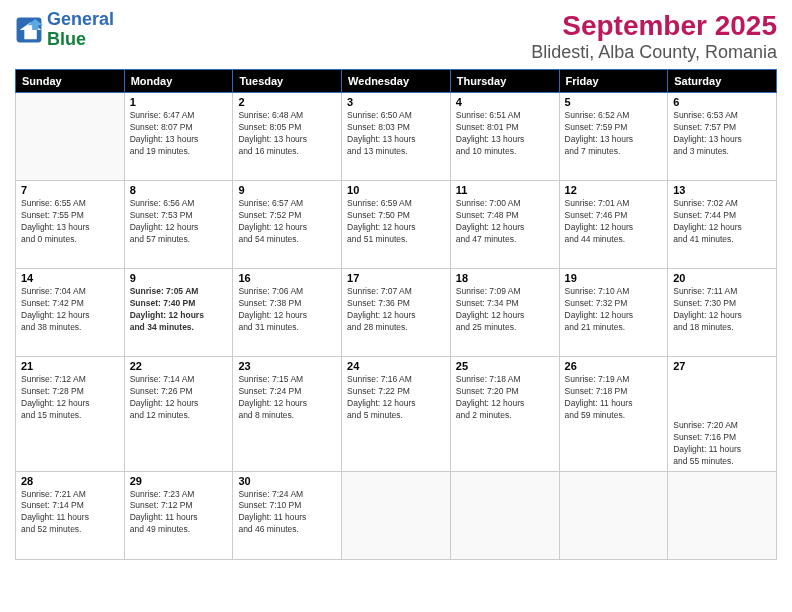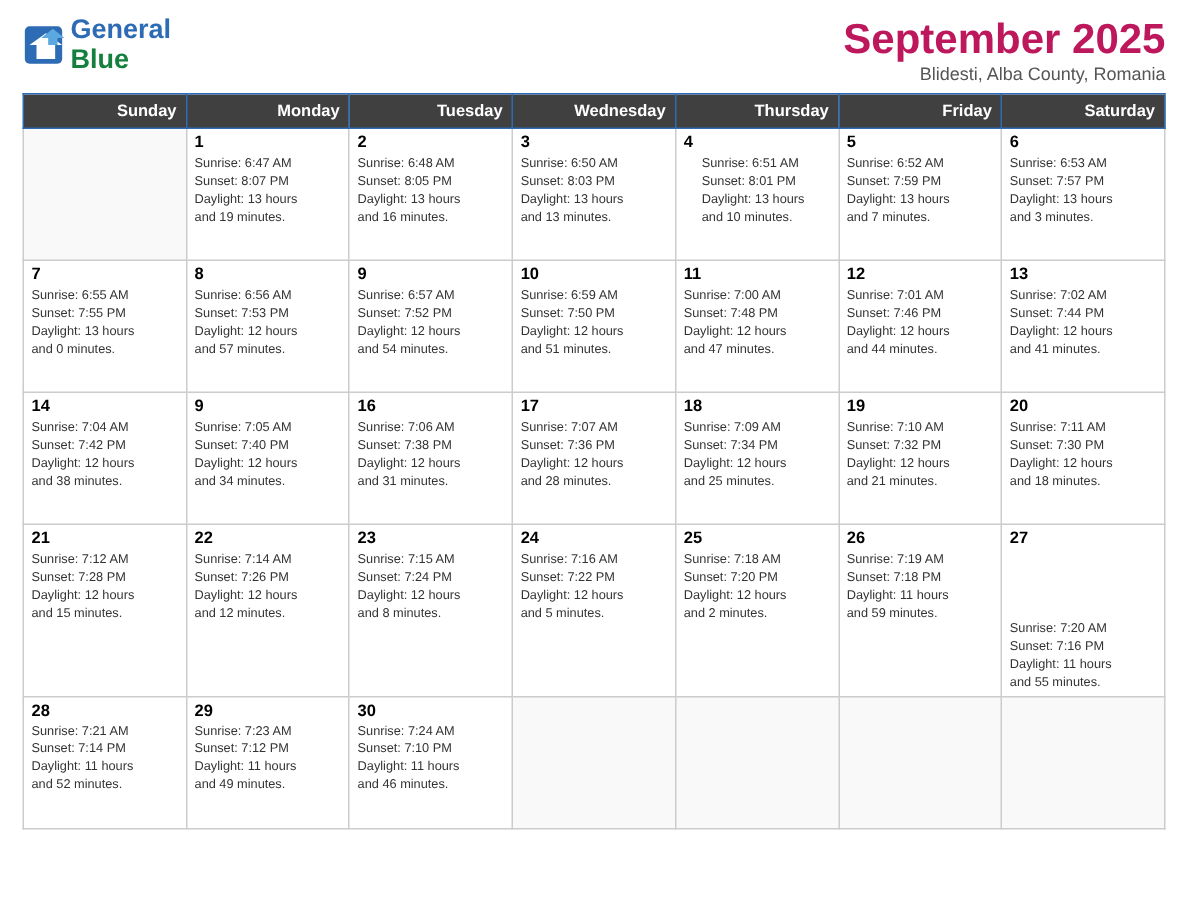--- a/index.html
+++ b/index.html
@@ -41,32 +41,32 @@
     }
     .title-block {
       text-align: right;
     }
     .month-title {
       font-size: 28px;
       font-weight: bold;
       color: #be185d;
     }
     .subtitle {
-      font-size: 12px;
+      font-size: 18px;
       color: #555;
     }
     .calendar {
       width: 100%;
       border-collapse: collapse;
       font-size: 9.5px;
     }
     .calendar th {
-      background-color: #404040;
+      background-color: #000000;
       color: #fff;
-      text-align: right;
+      text-align: left;
       padding: 5px 6px;
       font-size: 11px;
       font-weight: bold;
       border: 1px solid #2d6bb5;
     }
     .calendar td {
       vertical-align: top;
       border: 1px solid #ccc;
       padding: 3px 5px;
       width: 108px;
@@ -146,21 +146,21 @@
           </td>
           <td>
             <span class="day-num">3</span>
             <div class="day-info" style="white-space: pre-line;">Sunrise: 6:50 AM
 Sunset: 8:03 PM
 Daylight: 13 hours
 and 13 minutes.</div>
           </td>
           <td>
             <span class="day-num">4</span>
-            <div class="day-info" style="white-space: pre-line; margin-left: 12px;">Sunrise: 6:51 AM
+            <div class="day-info" style="white-space: pre-line;">Sunrise: 6:51 AM
 Sunset: 8:01 PM
 Daylight: 13 hours
 and 10 minutes.</div>
           </td>
           <td>
             <span class="day-num">5</span>
             <div class="day-info" style="white-space: pre-line;">Sunrise: 6:52 AM
 Sunset: 7:59 PM
 Daylight: 13 hours
 and 7 minutes.</div>
@@ -227,21 +227,21 @@
         <tr class="week-row">
           <td>
             <span class="day-num">14</span>
             <div class="day-info" style="white-space: pre-line;">Sunrise: 7:04 AM
 Sunset: 7:42 PM
 Daylight: 12 hours
 and 38 minutes.</div>
           </td>
           <td>
             <span class="day-num">9</span>
-            <div class="day-info" style="white-space: pre-line;">Sunrise: 7:05 AM
+            <div class="day-info" style="white-space: pre-line; font-weight: bold;">Sunrise: 7:05 AM
 Sunset: 7:40 PM
 Daylight: 12 hours
 and 34 minutes.</div>
           </td>
           <td>
             <span class="day-num">16</span>
             <div class="day-info" style="white-space: pre-line;">Sunrise: 7:06 AM
 Sunset: 7:38 PM
 Daylight: 12 hours
 and 31 minutes.</div>

